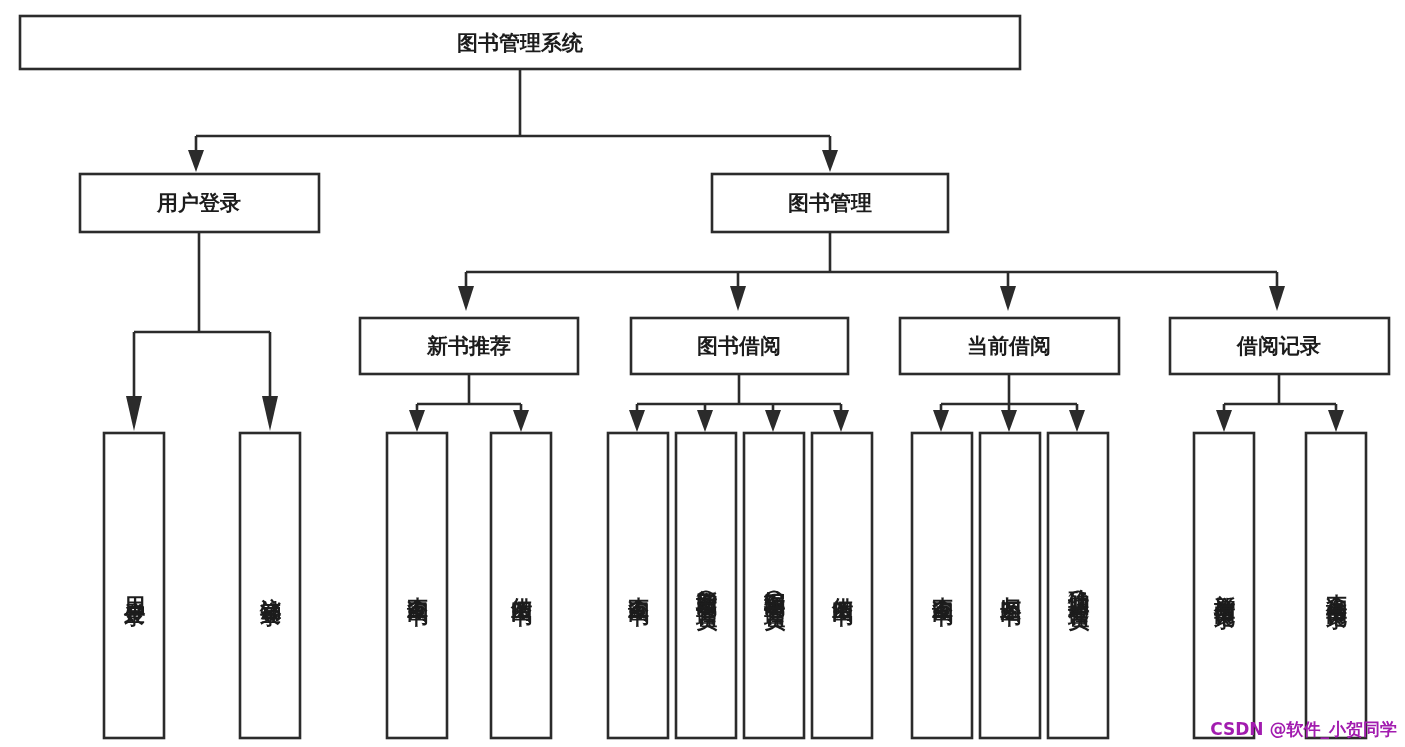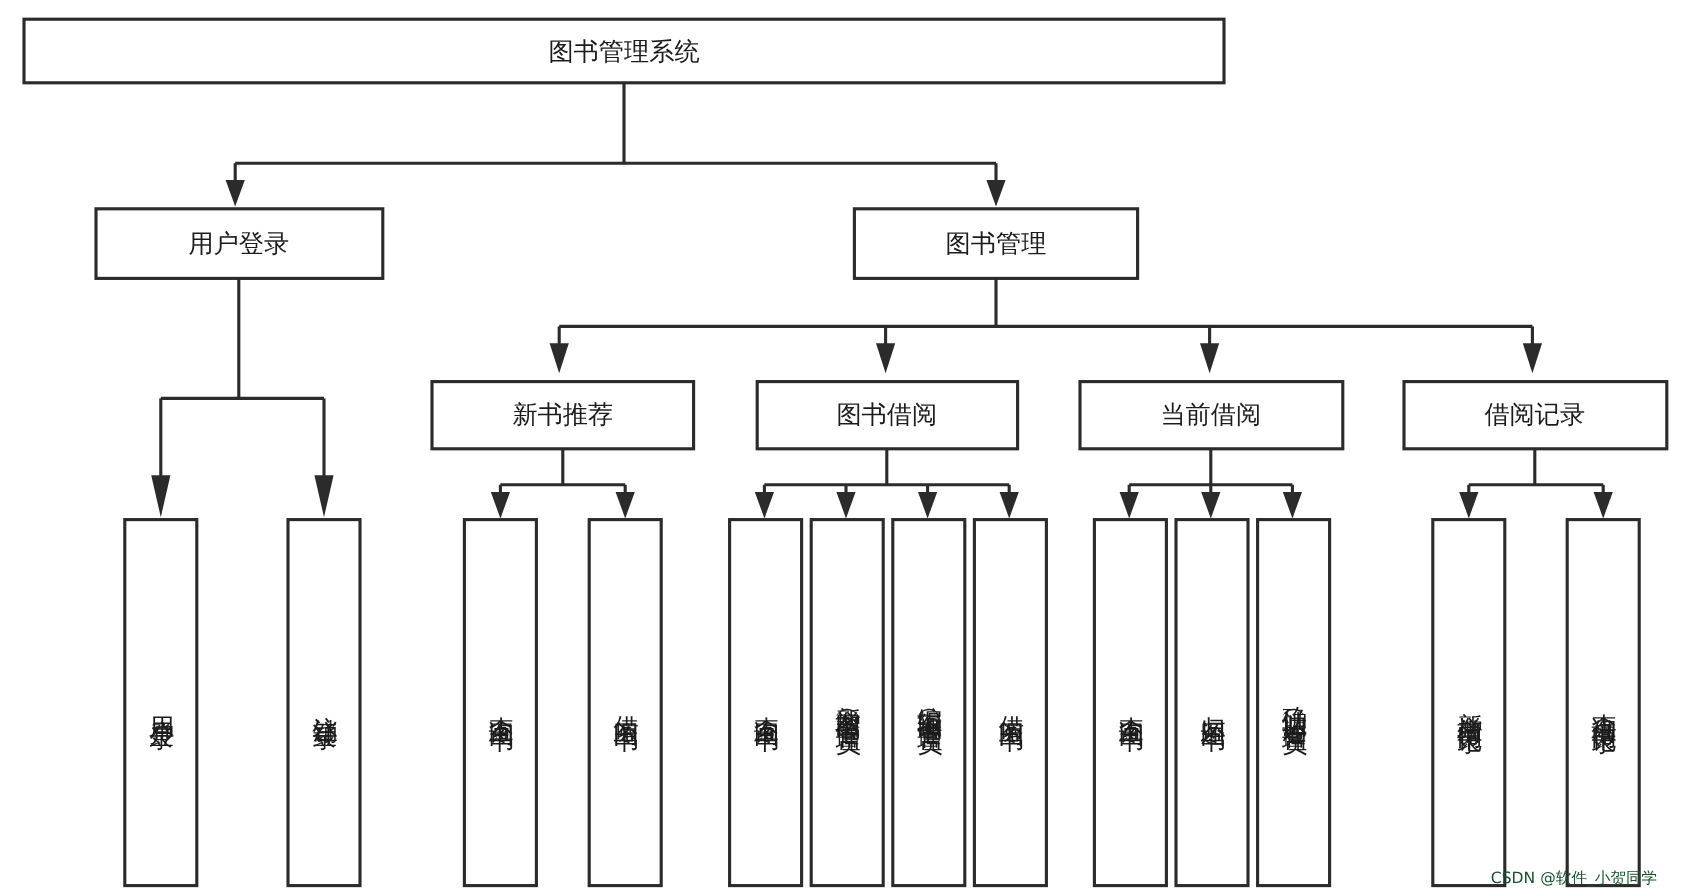--- a/index.html
+++ b/index.html
@@ -10,20 +10,21 @@
   }
   body {
     font-family: "DejaVu Sans", "Liberation Sans", sans-serif;
   }
   #canvas {
     position: relative;
     width: 1405px;
     height: 747px;
     background: #ffffff;
     overflow: hidden;
+    font-weight: bold;
   }
   svg.diagram {
     position: absolute;
     left: 0;
     top: 0;
     width: 1405px;
     height: 747px;
   }
   .node-box {
     fill: #ffffff;
@@ -57,25 +58,25 @@
     color: #1c1c1c;
     letter-spacing: 3px;
     display: flex;
     align-items: center;
     justify-content: center;
     white-space: nowrap;
     pointer-events: none;
   }
   .watermark {
     position: absolute;
-    right: 24px;
+    right: 8px;
     bottom: 6px;
     font-family: "DejaVu Sans", "Liberation Sans", sans-serif;
-    font-size: 13px;
-    color: #14532d;
+    font-size: 17px;
+    color: #a21caf;
     white-space: nowrap;
   }
 </style>
 </head>
 <body>
 
 <div id="canvas">
 
   <svg class="diagram" viewBox="0 0 1405 747">
 

